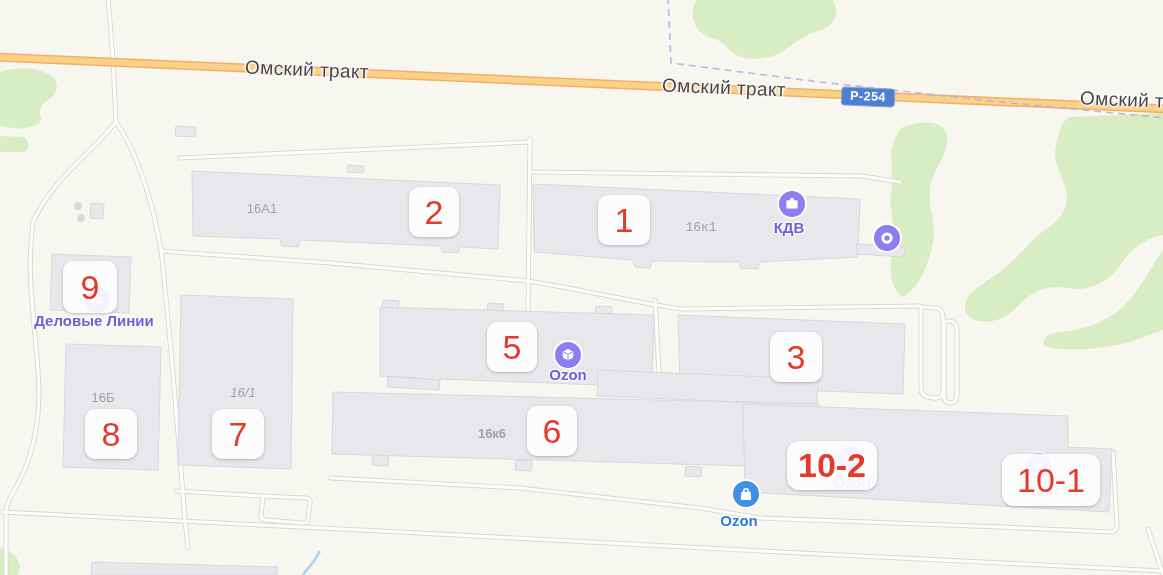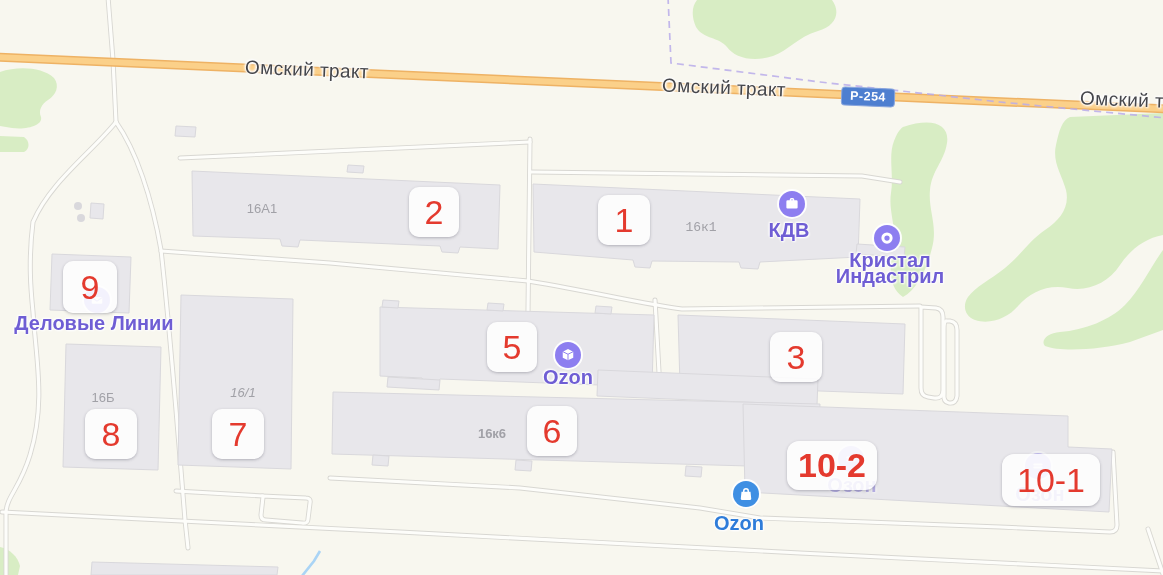--- a/index.html
+++ b/index.html
@@ -15,22 +15,22 @@
         white-space:nowrap;transform:translate(-50%,-50%) rotate(2.3deg);
         text-shadow:0 0 2px #fff,0 0 3px #fff,1px 1px 2px #fff,-1px -1px 2px #fff,0 0 4px #fff;}
   .shield{position:absolute;background:#4e7fd0;color:#fff;font-size:12.5px;font-weight:bold;
         padding:1px 8px 2px 8px;border-radius:4px;border:1px solid #8aa6dd;
         transform:translate(-50%,-50%) rotate(2.3deg);letter-spacing:.5px;}
   .poi-icon{position:absolute;width:26px;height:26px;border-radius:50%;
         box-shadow:0 0 0 2px rgba(255,255,255,.95),0 1px 2px rgba(0,0,0,.2);
         display:flex;align-items:center;justify-content:center;cursor:pointer;
         transform:translate(-50%,-50%);}
   .poi-icon svg{width:18px;height:18px;display:block;}
-  .poi-label{position:absolute;font-weight:bold;font-size:20px;white-space:nowrap;
-        transform:translateX(-50%);text-align:center;cursor:pointer;
+  .poi-label{position:absolute;font-weight:bold;font-size:15px;white-space:nowrap;
+        transform:translateX(-50%);text-align:right;cursor:pointer;
         text-shadow:0 0 2px #fff,0 0 3px #fff,1px 1px 2px #fff,-1px -1px 2px #fff;}
   .purple{color:#6f5ed4;}  .blue{color:#2e7cd9;}
   .faint{opacity:.42;}
   .wrap2{white-space:normal;width:112px;line-height:16px;}
 </style>
 </head>
 <body>
 
 <div id="map">
 
@@ -175,21 +175,20 @@
         <path d="M9 7V6a2 2 0 0 1 2-2h2a2 2 0 0 1 2 2v1h3a1.5 1.5 0 0 1 1.5 1.5v8A1.5 1.5 0 0 1 18 18H6a1.5 1.5 0 0 1-1.5-1.5v-8A1.5 1.5 0 0 1 6 7h3zm2 0h2V6h-2v1z" fill="#fff"></path>
       </svg>
   </div>
   <div class="poi-label purple" style="left:789px;top:219px;">КДВ</div>
 
   <div class="poi-icon" style="left:887px;top:238px;background:#8d7ef0;">
     <svg viewBox="0 0 24 24">
         <circle cx="12" cy="12" r="5.5" fill="none" stroke="#fff" stroke-width="4"></circle>
       </svg>
   </div>
-  <div class="poi-label purple wrap2" style="left:890px;top:252px;">Кристал Индастрил</div>
 
   <div class="poi-icon" style="left:568px;top:355px;background:#8d7ef0;">
     <svg viewBox="0 0 24 24">
         <path fill="#fff" d="M12 4l7 3.5v8L12 19l-7-3.5v-8L12 4z"></path>
         <path d="M5 7.5l7 3.5 7-3.5M12 11v8" stroke="#8d7ef0" stroke-width="1.3" fill="none"></path>
       </svg>
   </div>
   <div class="poi-label purple" style="left:568px;top:366px;">Ozon</div>
 
   <div class="poi-label purple" style="left:94px;top:312px;">Деловые Линии</div>

